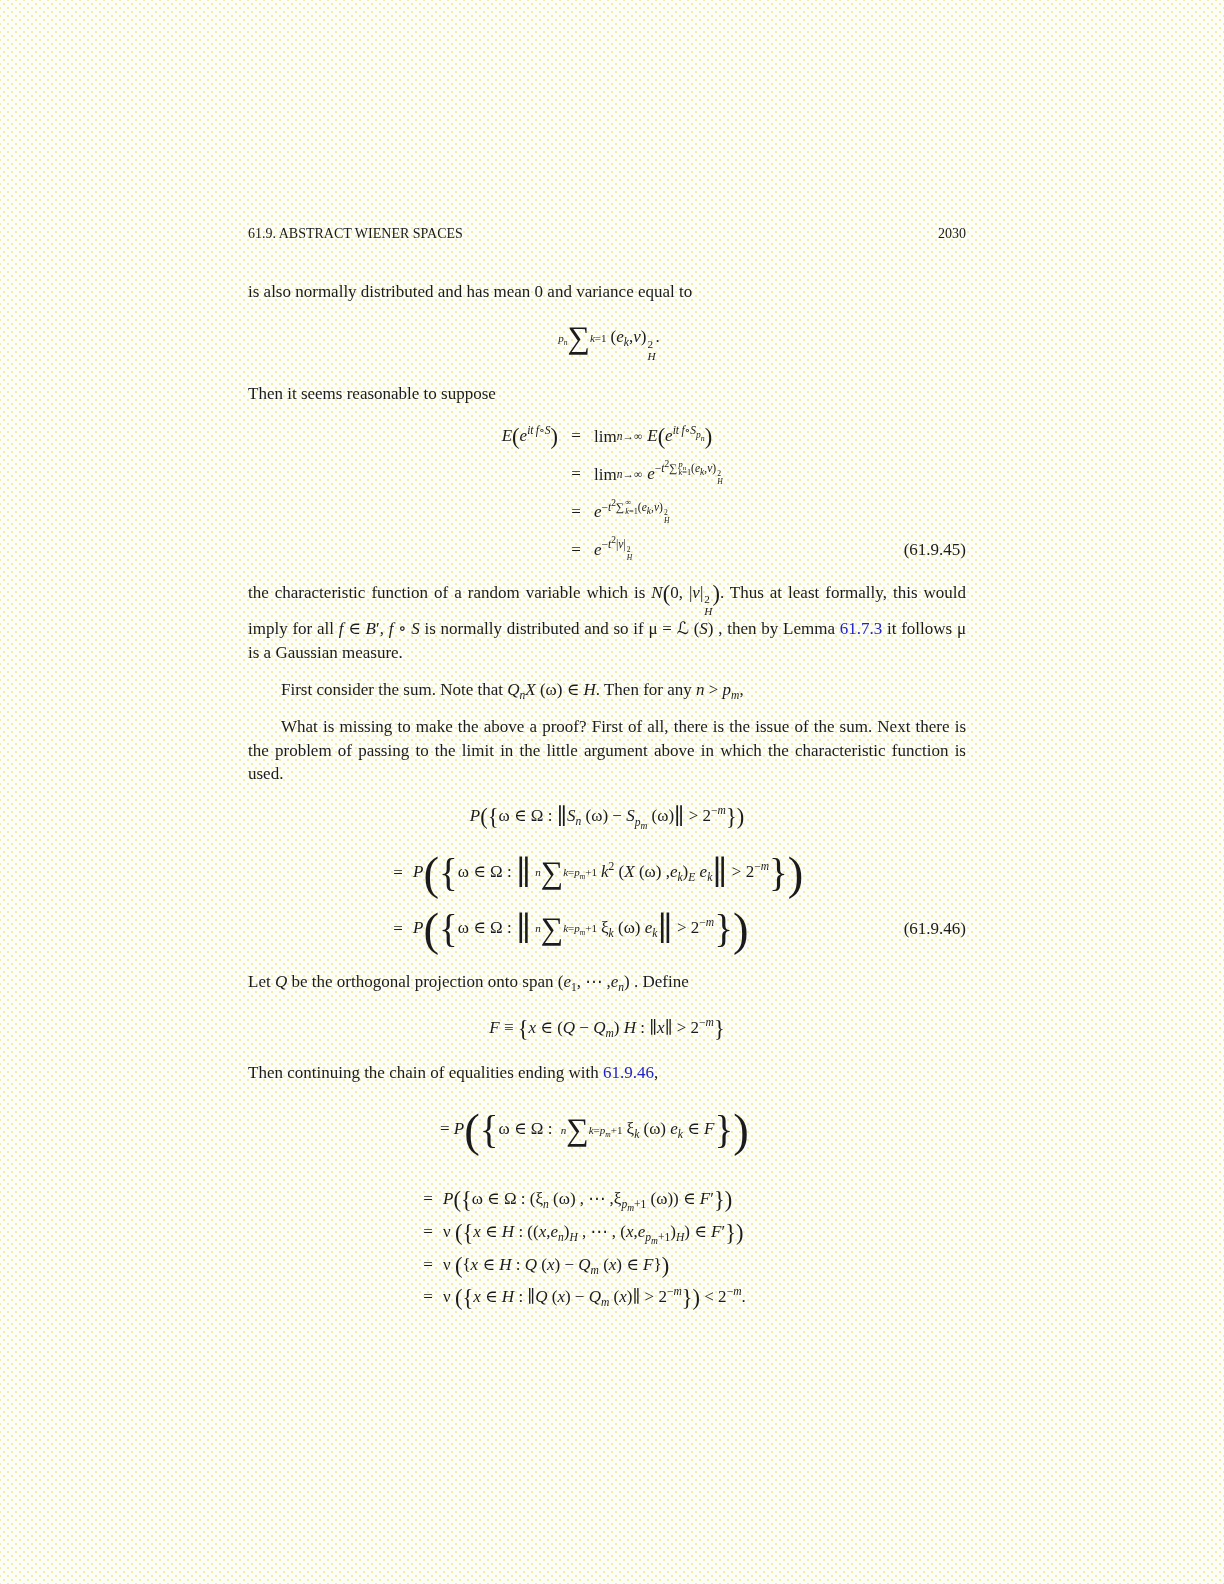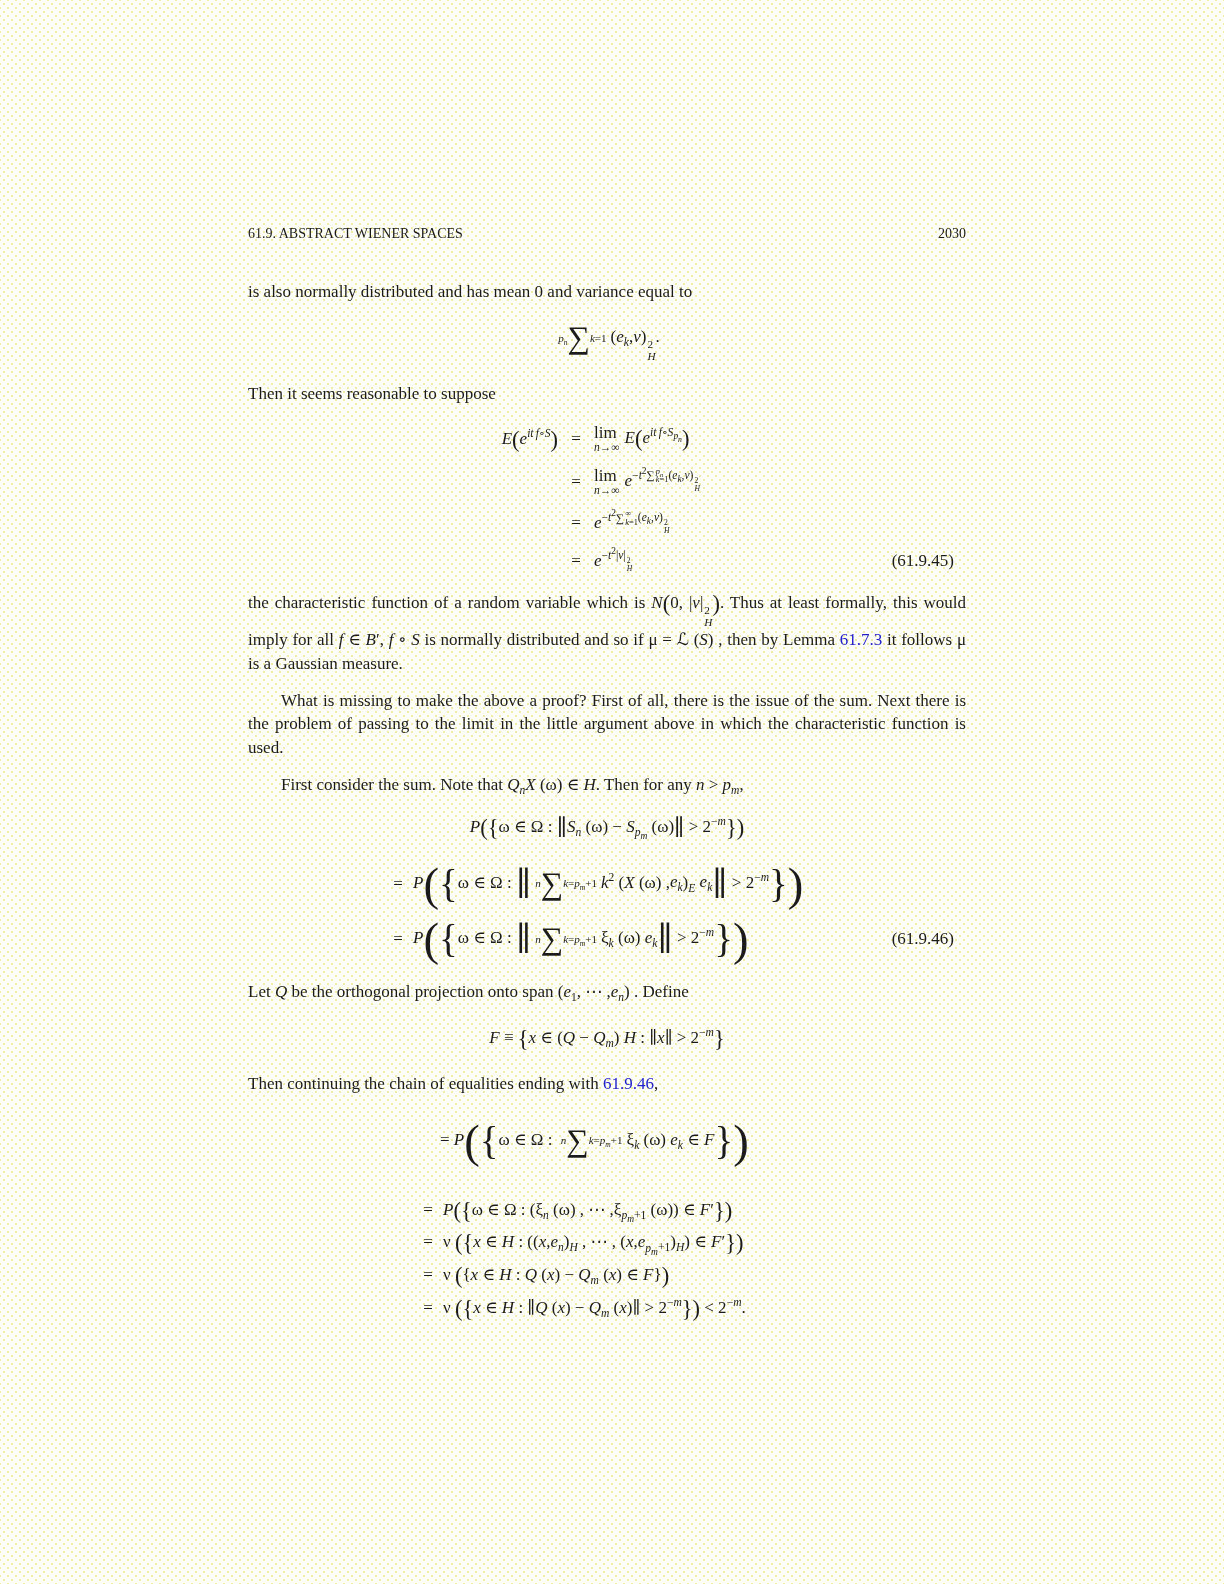--- a/index.html
+++ b/index.html
@@ -34,36 +34,36 @@
   .d1{font-size:1.32em;line-height:0;vertical-align:-0.12em;}
   .d2{font-size:1.95em;line-height:0;vertical-align:middle;font-weight:300;}
   .d3b{font-size:2.3em;line-height:0;vertical-align:middle;font-weight:300;}
   .d4{font-size:2.75em;line-height:0;vertical-align:middle;font-weight:200;}
 
   .msum{display:inline-flex;flex-direction:row;align-items:center;vertical-align:middle;line-height:1;margin:0 4px;}
   .msum .t{font-size:0.65em;}
   .msum .s{font-size:1.85em;line-height:0.95;}
   .msum .b{font-size:0.65em;white-space:nowrap;}
 
-  .limop{display:inline-flex;flex-direction:column;vertical-align:middle;line-height:1.05;margin-right:5px;}
+  .limop{display:inline-flex;flex-direction:row;align-items:center;vertical-align:middle;line-height:1.05;margin-right:5px;}
   .limop .u{font-size:0.68em;}
 
   .isum{display:inline-flex;align-items:center;vertical-align:middle;}
   .isum .ss{display:inline-flex;flex-direction:column;align-items:flex-start;font-size:0.72em;line-height:1.05;margin-left:1px;}
 
   .stk{display:inline-flex;flex-direction:column;align-items:flex-start;font-size:0.66em;line-height:1.08;vertical-align:-0.5em;margin-left:1px;}
 
   .eqrow{display:grid;align-items:center;position:relative;}
   .eq45 .eqrow{grid-template-columns:310px 36px 1fr;margin-bottom:13px;}
   .eq46 .eqrow{grid-template-columns:135px 30px 1fr;margin-bottom:26px;}
   .eqfinal .eqrow{grid-template-columns:165px 30px 1fr;margin-bottom:9px;}
   .lhs{text-align:right;}
   .eqs{text-align:center;}
   .rhs{text-align:left;white-space:nowrap;}
-  .eqnum{position:absolute;right:12px;top:50%;transform:translateY(-50%);}
+  .eqnum{position:absolute;right:0;top:50%;transform:translateY(-50%);}
 
   .xref{color:var(--link_color,#2222cc);text-decoration:none;}
 </style>
 </head>
 <body>
 
 <div class="page">
   <div class="content">
 
     <div class="page-header">
@@ -126,22 +126,22 @@
                 <span><i>H</i></span>
               </span></sup></span>
         <span class="eqnum">(61.9.45)</span>
       </div>
     </div>
 
     <p class="para">the characteristic function of a random variable which is <i>N</i><span class="d1">(</span>0, |<i>v</i>|<span class="stk">
           <span>2</span>
           <span><i>H</i></span>
         </span><span class="d1">)</span>. Thus at least formally, this would imply for all <i>f</i> ∈ <i>B</i>′, <i>f</i> ∘ <i>S</i> is normally distributed and so if μ = ℒ (<i>S</i>) , then by Lemma <a class="xref" href="#">61.7.3</a> it follows μ is a Gaussian measure.</p>
+    <p class="para indent">First consider the sum.  Note that <i>Q</i><sub><i>n</i></sub><i>X</i> (ω) ∈ <i>H</i>. Then for any <i>n</i> &gt; <i>p<sub>m</sub></i>,</p>
     <p class="para indent">What is missing to make the above a proof?  First of all, there is the issue of the sum. Next there is the problem of passing to the limit in the little argument above in which the characteristic function is used.</p>
-    <p class="para indent">First consider the sum.  Note that <i>Q</i><sub><i>n</i></sub><i>X</i> (ω) ∈ <i>H</i>. Then for any <i>n</i> &gt; <i>p<sub>m</sub></i>,</p>
 
     <div class="disp disp-prob"><i>P</i><span class="d1">(</span><span class="d1">{</span>ω ∈ Ω : <span class="d1">∥</span><i>S<sub>n</sub></i> (ω) − <i>S</i><sub><i>p<sub>m</sub></i></sub> (ω)<span class="d1">∥</span> &gt; 2<sup>−<i>m</i></sup><span class="d1">}</span><span class="d1">)</span></div>
 
     <div class="eq46">
       <div class="eqrow">
         <span class="lhs"></span>
         <span class="eqs">=</span>
         <span class="rhs"><i>P</i><span class="d4">(</span><span class="d3b">{</span>ω ∈ Ω : <span class="d2">∥</span><span class="msum">
               <span class="t"><i>n</i></span>
               <span class="s">∑</span>

